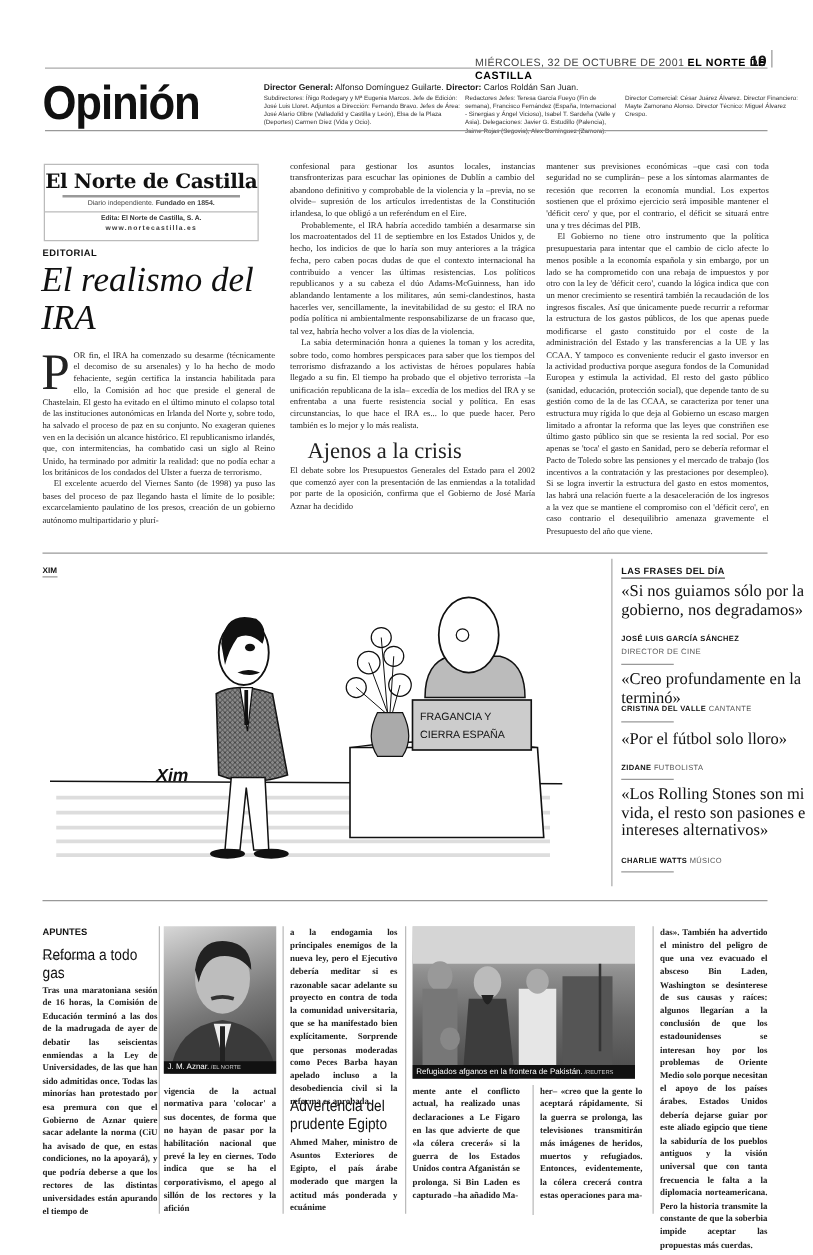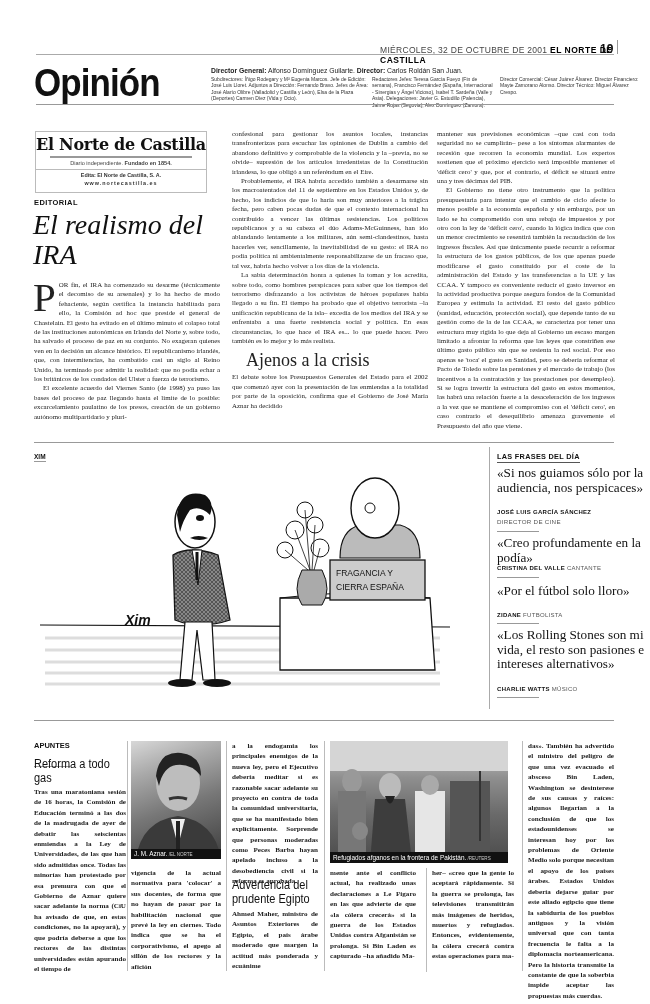--- a/index.html
+++ b/index.html
@@ -182,26 +182,26 @@
 
     <path d="M300 88 Q300 60 320 55 L360 55 Q380 60 380 88 Z" fill="#bbb" stroke="#111" stroke-width="1.2"></path>
     <ellipse cx="335" cy="38" rx="24" ry="30" fill="#fff" stroke="#111" stroke-width="1.4"></ellipse>
     <circle cx="330" cy="38" r="5" fill="none" stroke="#111"></circle>
   </svg>
 </div>
 <div class="abs" id="cart-vrule"></div>
 
 <div class="abs sans" id="fr-title">LAS FRASES DEL DÍA</div>
 
-<div class="quote" style="top:466px;">«Si nos guiamos sólo por la audiencia, nos perspicaces»</div>
+<div class="quote" style="top:466px;">«Si nos guiamos sólo por la gobierno, nos degradamos»</div>
 <div class="q-author sans" style="top:509px;"><b>JOSÉ LUIS GARCÍA SÁNCHEZ</b></div>
 <div class="q-role sans" style="top:518px;">DIRECTOR DE CINE</div>
 <div class="q-rule" style="top:531px;"></div>
 
-<div class="quote" style="top:536px;">«Creo profundamente en la podía»</div>
+<div class="quote" style="top:536px;">«Creo profundamente en la terminó»</div>
 <div class="q-author sans" style="top:565px;"><b>CRISTINA DEL VALLE</b> <span style="color:#555">CANTANTE</span></div>
 <div class="q-rule" style="top:577px;"></div>
 
 <div class="quote" style="top:584px;">«Por el fútbol solo lloro»</div>
 <div class="q-author sans" style="top:612px;"><b>ZIDANE</b> <span style="color:#555">FUTBOLISTA</span></div>
 <div class="q-rule" style="top:623px;"></div>
 
 <div class="quote" style="top:628px;">«Los Rolling Stones son mi vida, el resto son pasiones e intereses alternativos»</div>
 <div class="q-author sans" style="top:686px;"><b>CHARLIE WATTS</b> <span style="color:#555">MÚSICO</span></div>
 <div class="q-rule" style="top:697px;"></div>

